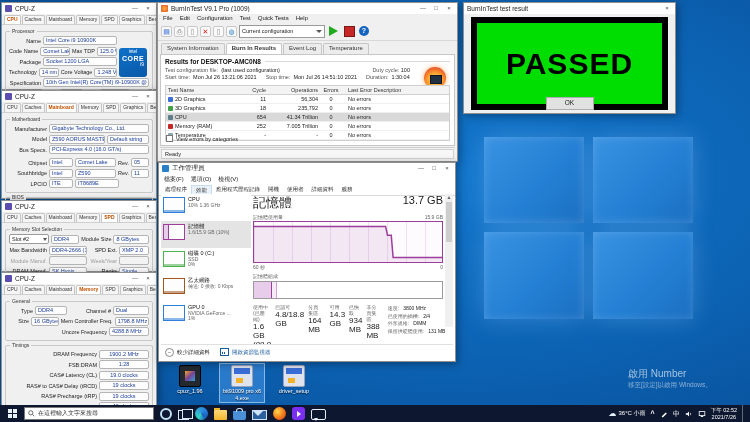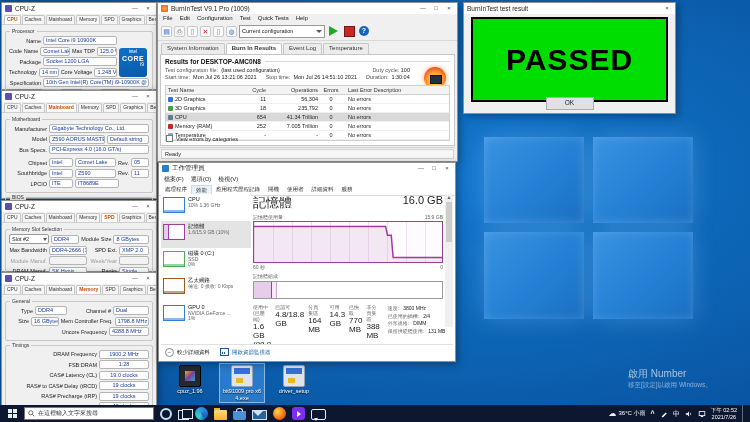--- a/index.html
+++ b/index.html
@@ -120,21 +120,21 @@
   .tm-link{display:flex;align-items:center;gap:3px;font-size:5.5px;color:#222;}
   .tm-link.blue{color:#18599c;}
   .circ-minus{width:7px;height:7px;border-radius:50%;border:1px solid #888;color:#555;font-size:6px;line-height:6px;text-align:center;}
   .mon-ico{width:7px;height:6px;border:1px solid #18599c;position:relative;}
   .mon-ico::after{content:"";position:absolute;left:1px;bottom:1px;width:1px;height:2px;background:#18599c;box-shadow:2px 0 0 #18599c;}
   #tm-scroll{position:absolute;right:2px;top:31px;width:8px;bottom:34px;background:#f0f0f0;}
   #tm-scroll .up{font-size:5px;color:#666;text-align:center;line-height:7px;}
   #tm-scroll .thumbv{position:absolute;left:1px;right:1px;top:8px;height:40px;background:#cdcdcd;}
   
   #passed{left:463px;top:2px;width:213px;height:112px;z-index:60;}
-  #passed-green{position:absolute;left:7px;right:7px;top:14px;height:81px;background:#00dd00;border:2px solid #000000;
+  #passed-green{position:absolute;left:7px;right:7px;top:14px;height:81px;background:#00dd00;border:6px solid #000000;
      display:flex;align-items:center;justify-content:center;}
   #passed-green .big{font-size:30px;font-weight:800;color:#000;letter-spacing:1px;}
   #ok-btn{position:absolute;left:50%;transform:translateX(-50%);bottom:3px;width:46px;height:11px;background:#e1e1e1;
      border:1px solid #adadad;font-size:6.5px;text-align:center;line-height:10px;color:#222;}
   
   #dicons{position:absolute;left:168px;top:364px;display:flex;gap:8px;z-index:5;}
   .dicon{width:42px;display:flex;flex-direction:column;align-items:center;padding:1px;}
   .dicon.sel{background:rgba(80,160,245,.45);outline:1px solid rgba(190,225,255,.7);}
   .dicon .art{width:20px;height:20px;border-radius:2px;position:relative;}
   .art.cpuz-art{background:#24292f;border:1px solid #000;}
@@ -681,21 +681,21 @@
         <div>
           <div class="tt">GPU 0</div>
           <div class="ts">NVIDIA GeForce ...</div>
           <div class="ts">1%</div>
         </div>
       </div>
     </div>
   <div id="tm-main">
     <div id="tm-head">
       <span class="h1">記憶體</span>
-      <span class="h2">16.0 GB</span>
+      <span class="h2">13.7 GB</span>
     </div>
     <div id="tm-glabel">
       <span>記憶體使用量</span>
       <span class="r">15.9 GB</span>
     </div>
     <div id="tm-graph">
         <svg viewBox="0 0 100 100" preserveAspectRatio="none">
           <polygon points="0,11 70,11 71,33 73,33 74,89 100,89 100,100 0,100" fill="rgba(155,63,155,0.10)"></polygon>
           <polyline points="0,11 70,11 71,33 73,33 74,89 100,89" fill="none" stroke="#9b3f9b" stroke-width="1.5" vector-effect="non-scaling-stroke"></polyline>
         </svg>
@@ -724,21 +724,21 @@
             <div class="sv">164 MB</div>
           </div>
         </div>
       <div class="stat-col" id="tm-col2">
           <div class="stat">
             <div class="sl">可用</div>
             <div class="sv">14.3 GB</div>
           </div>
           <div class="stat">
             <div class="sl">已快取</div>
-            <div class="sv">770 MB</div>
+            <div class="sv">934 MB</div>
           </div>
           <div class="stat">
             <div class="sl">非分頁集區</div>
             <div class="sv">388 MB</div>
           </div>
         </div>
       <div id="tm-sidestats">
           <div class="sstat">
             <span>速度:</span>
             <span class="v">3800 MHz</span>

